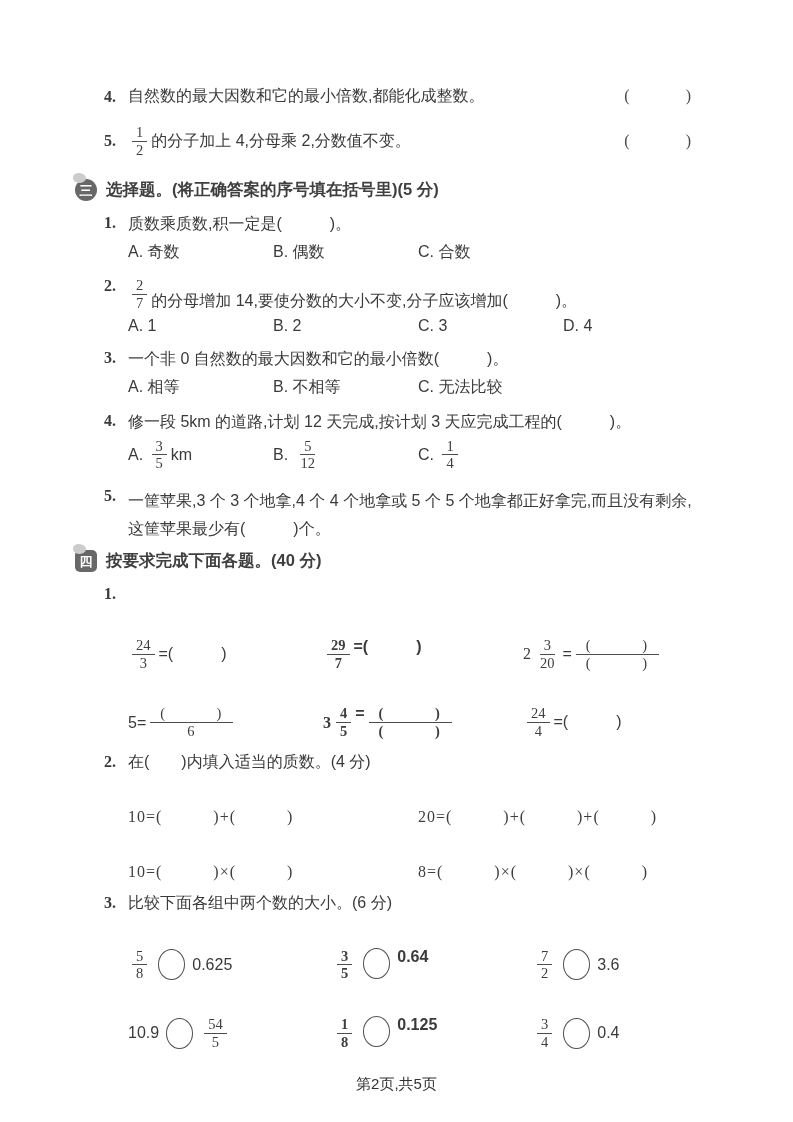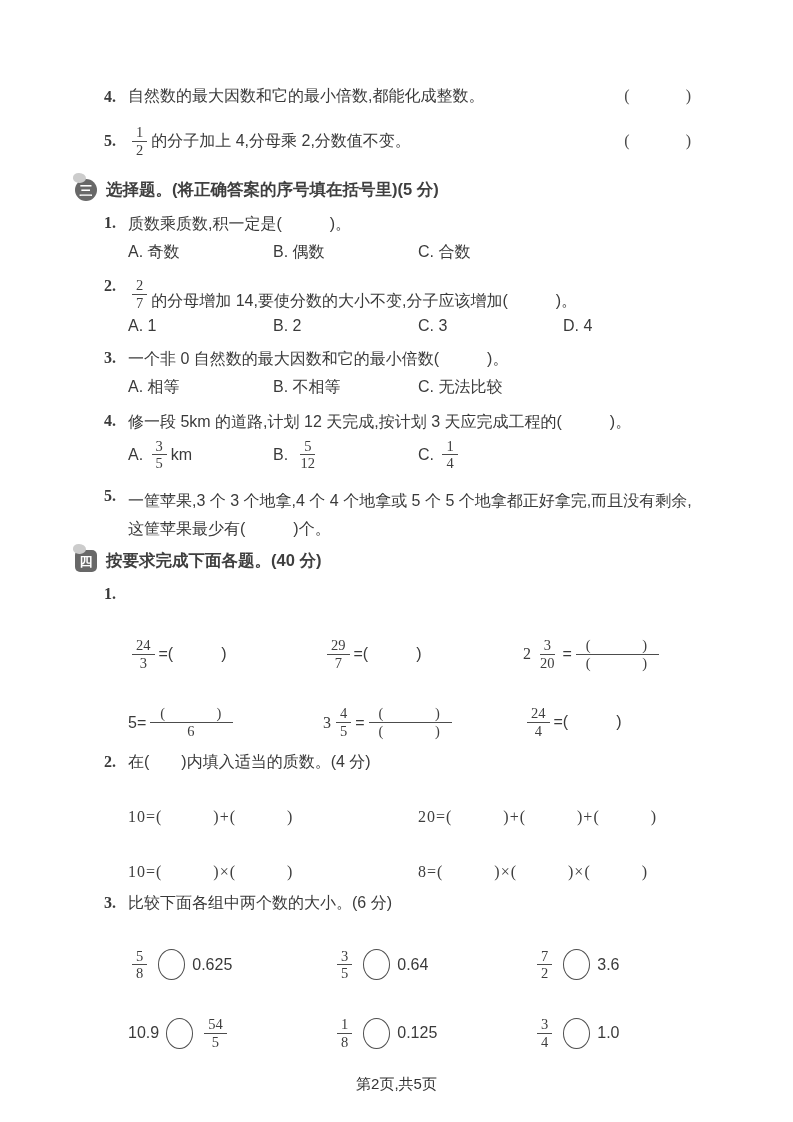--- a/index.html
+++ b/index.html
@@ -56,21 +56,21 @@
     border-radius:45% 55% 50% 50%;
     z-index:0;
   }
   .badge span { position:relative; z-index:1; }
   .badge-round { border-radius:50%; }
   .badge-square { border-radius:5px; }
 
   .subq { display:flex; align-items:center; }
   .cols { display:flex; align-items:center; padding-left:24px;margin-top:34px; }
   .c195 { flex:none; width:195px; display:flex; align-items:center; }
-  .c200 { flex:none; width:200px; display:flex; align-items:center; }
+  .c200 { flex:none; width:200px; display:flex; align-items:flex-start;font-weight:bold; }
   .c290 { flex:none; width:290px; display:flex; align-items:center; }
   .c205 { flex:none; width:205px; display:flex; align-items:center; }
   .cgrow { display:flex; align-items:center; }
   .mono-math { font-family:"Liberation Serif", serif; letter-spacing:1px; color:#3e3e3e; }
 
   
   .frac {
     display:inline-flex; flex-direction:column; align-items:center;
     vertical-align:middle;
     font-family:"Liberation Serif", serif;
@@ -376,20 +376,20 @@
           </span>
           <span class="cmp-circle"></span>
           <span class="text-run">0.125</span>
         </span>
       <span class="cgrow">
           <span class="frac">
             <span class="nu">3</span>
             <span class="de">4</span>
           </span>
           <span class="cmp-circle"></span>
-          <span class="text-run">1.0</span>
+          <span class="text-run">0.4</span>
         </span>
     </div>
 
   </div>
 
   <div class="footer">第2页,共5页</div>
 </div>
 
 </body></html>

